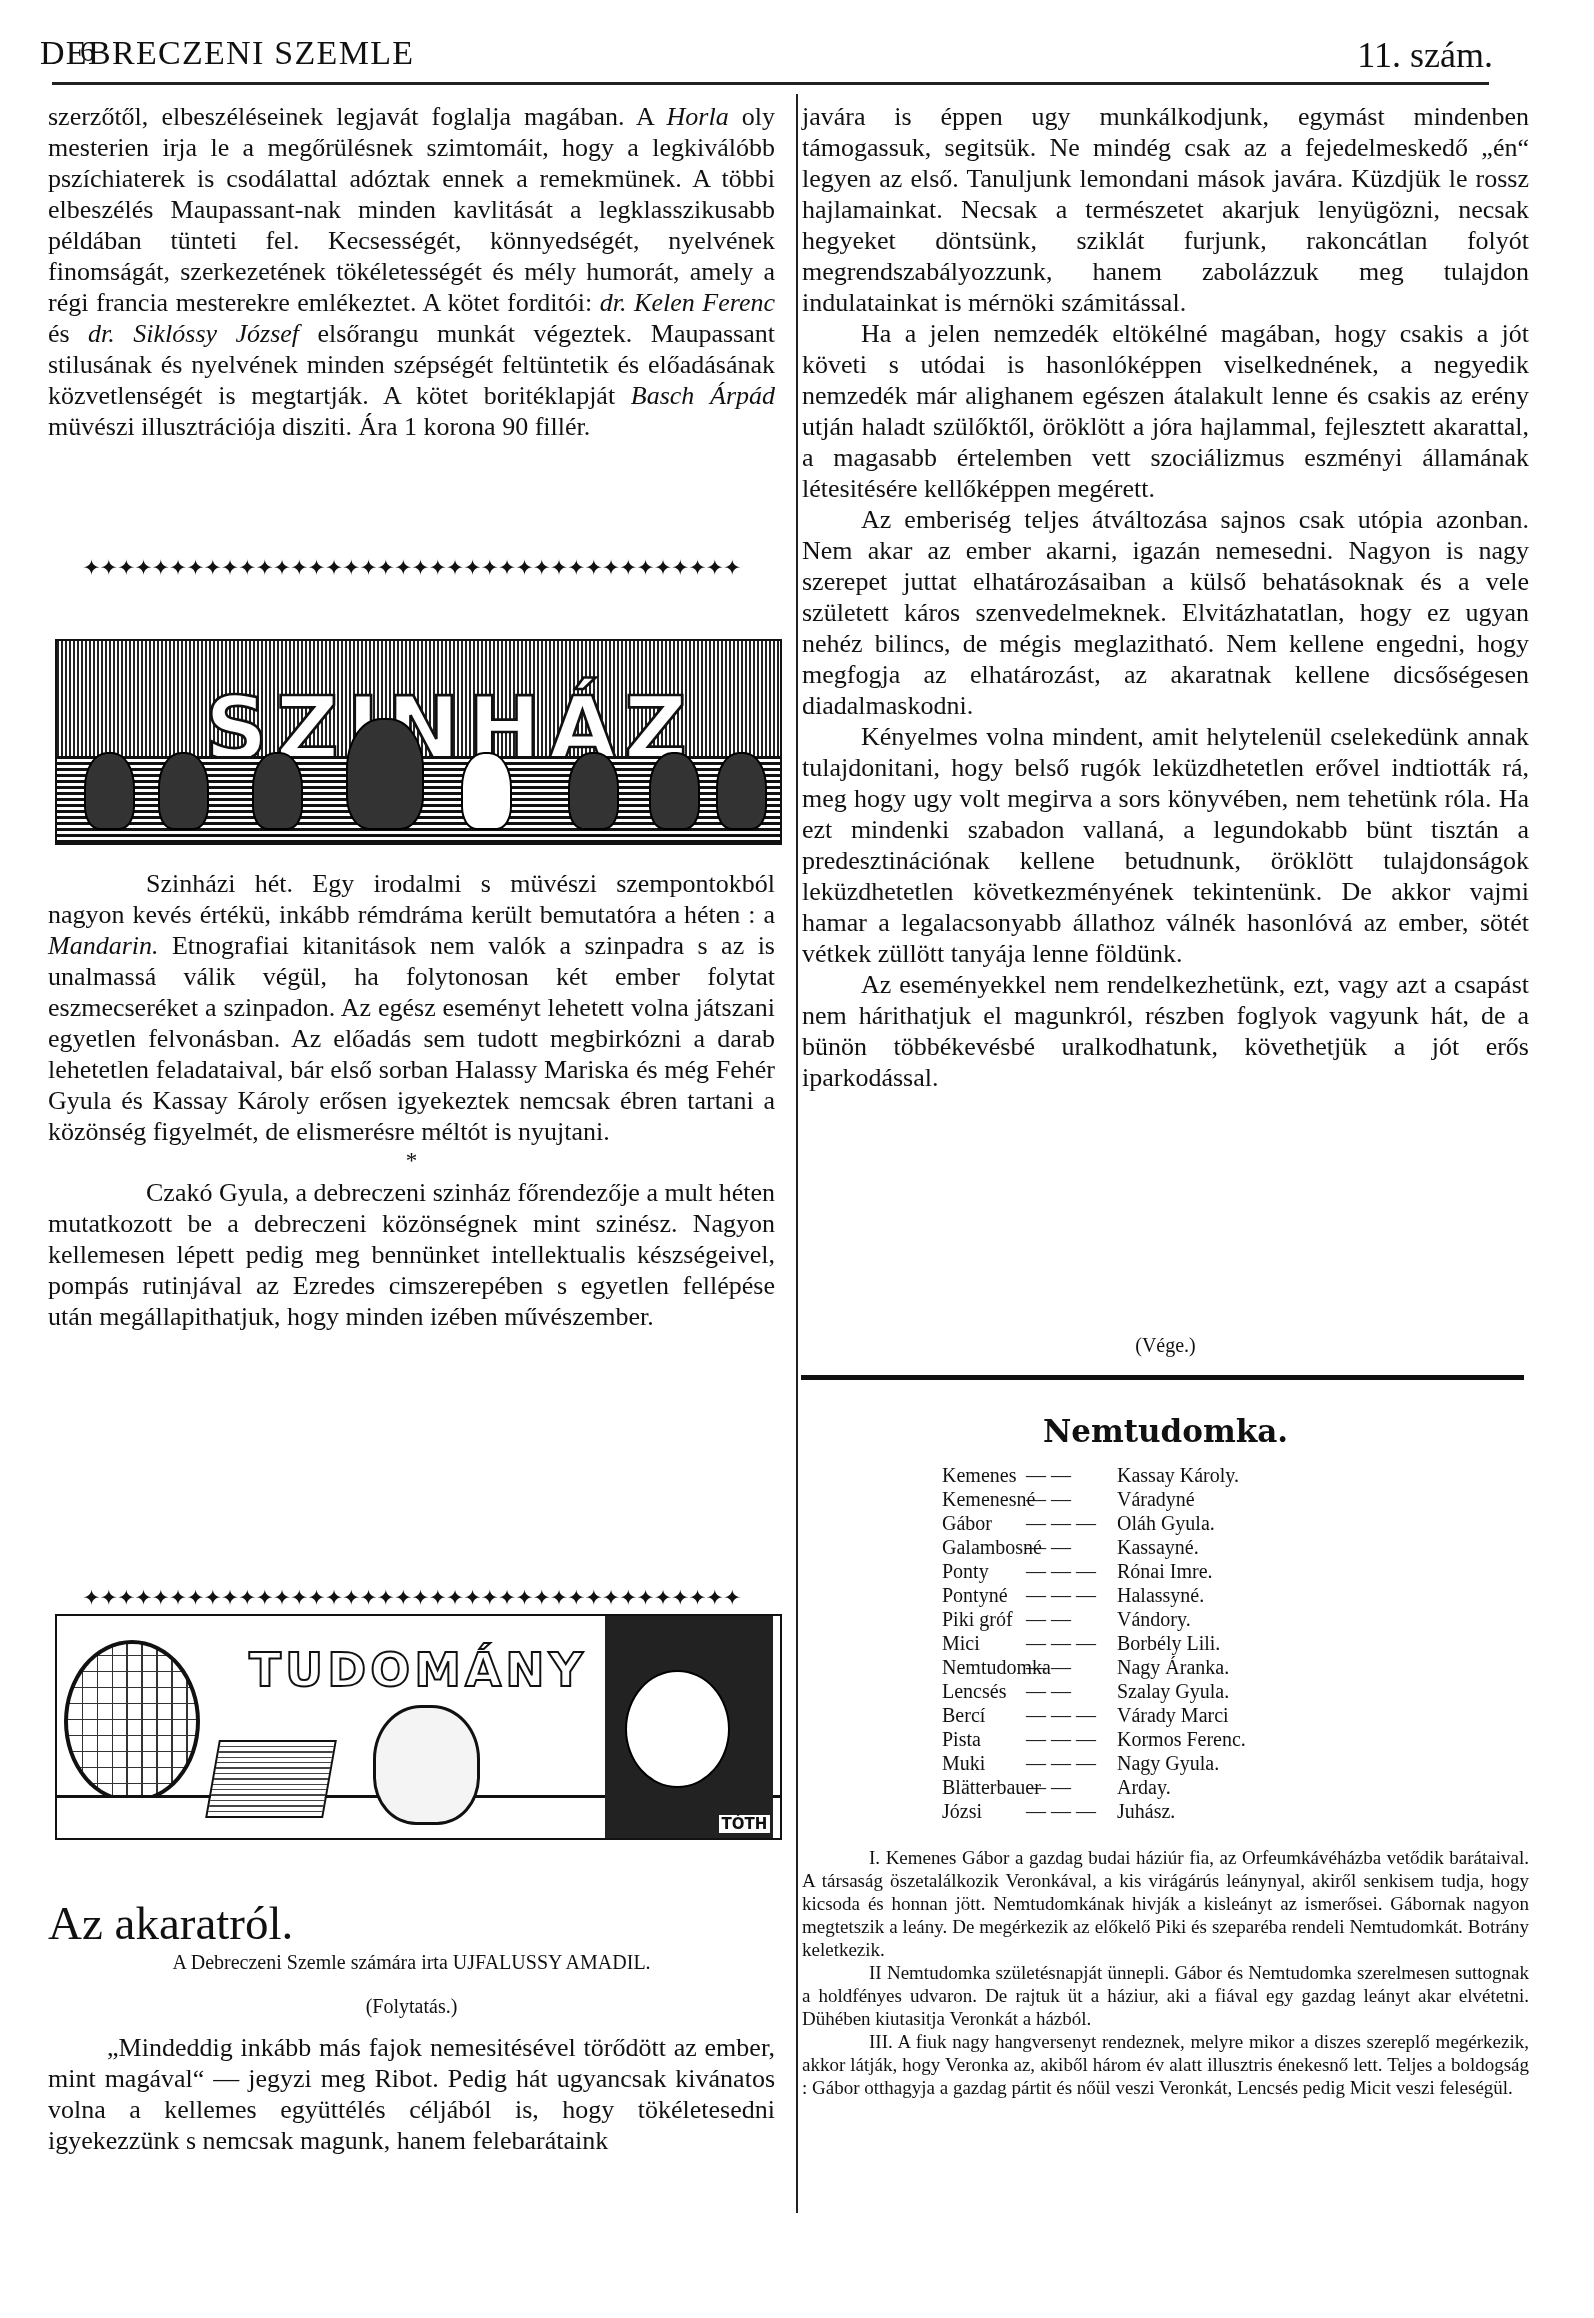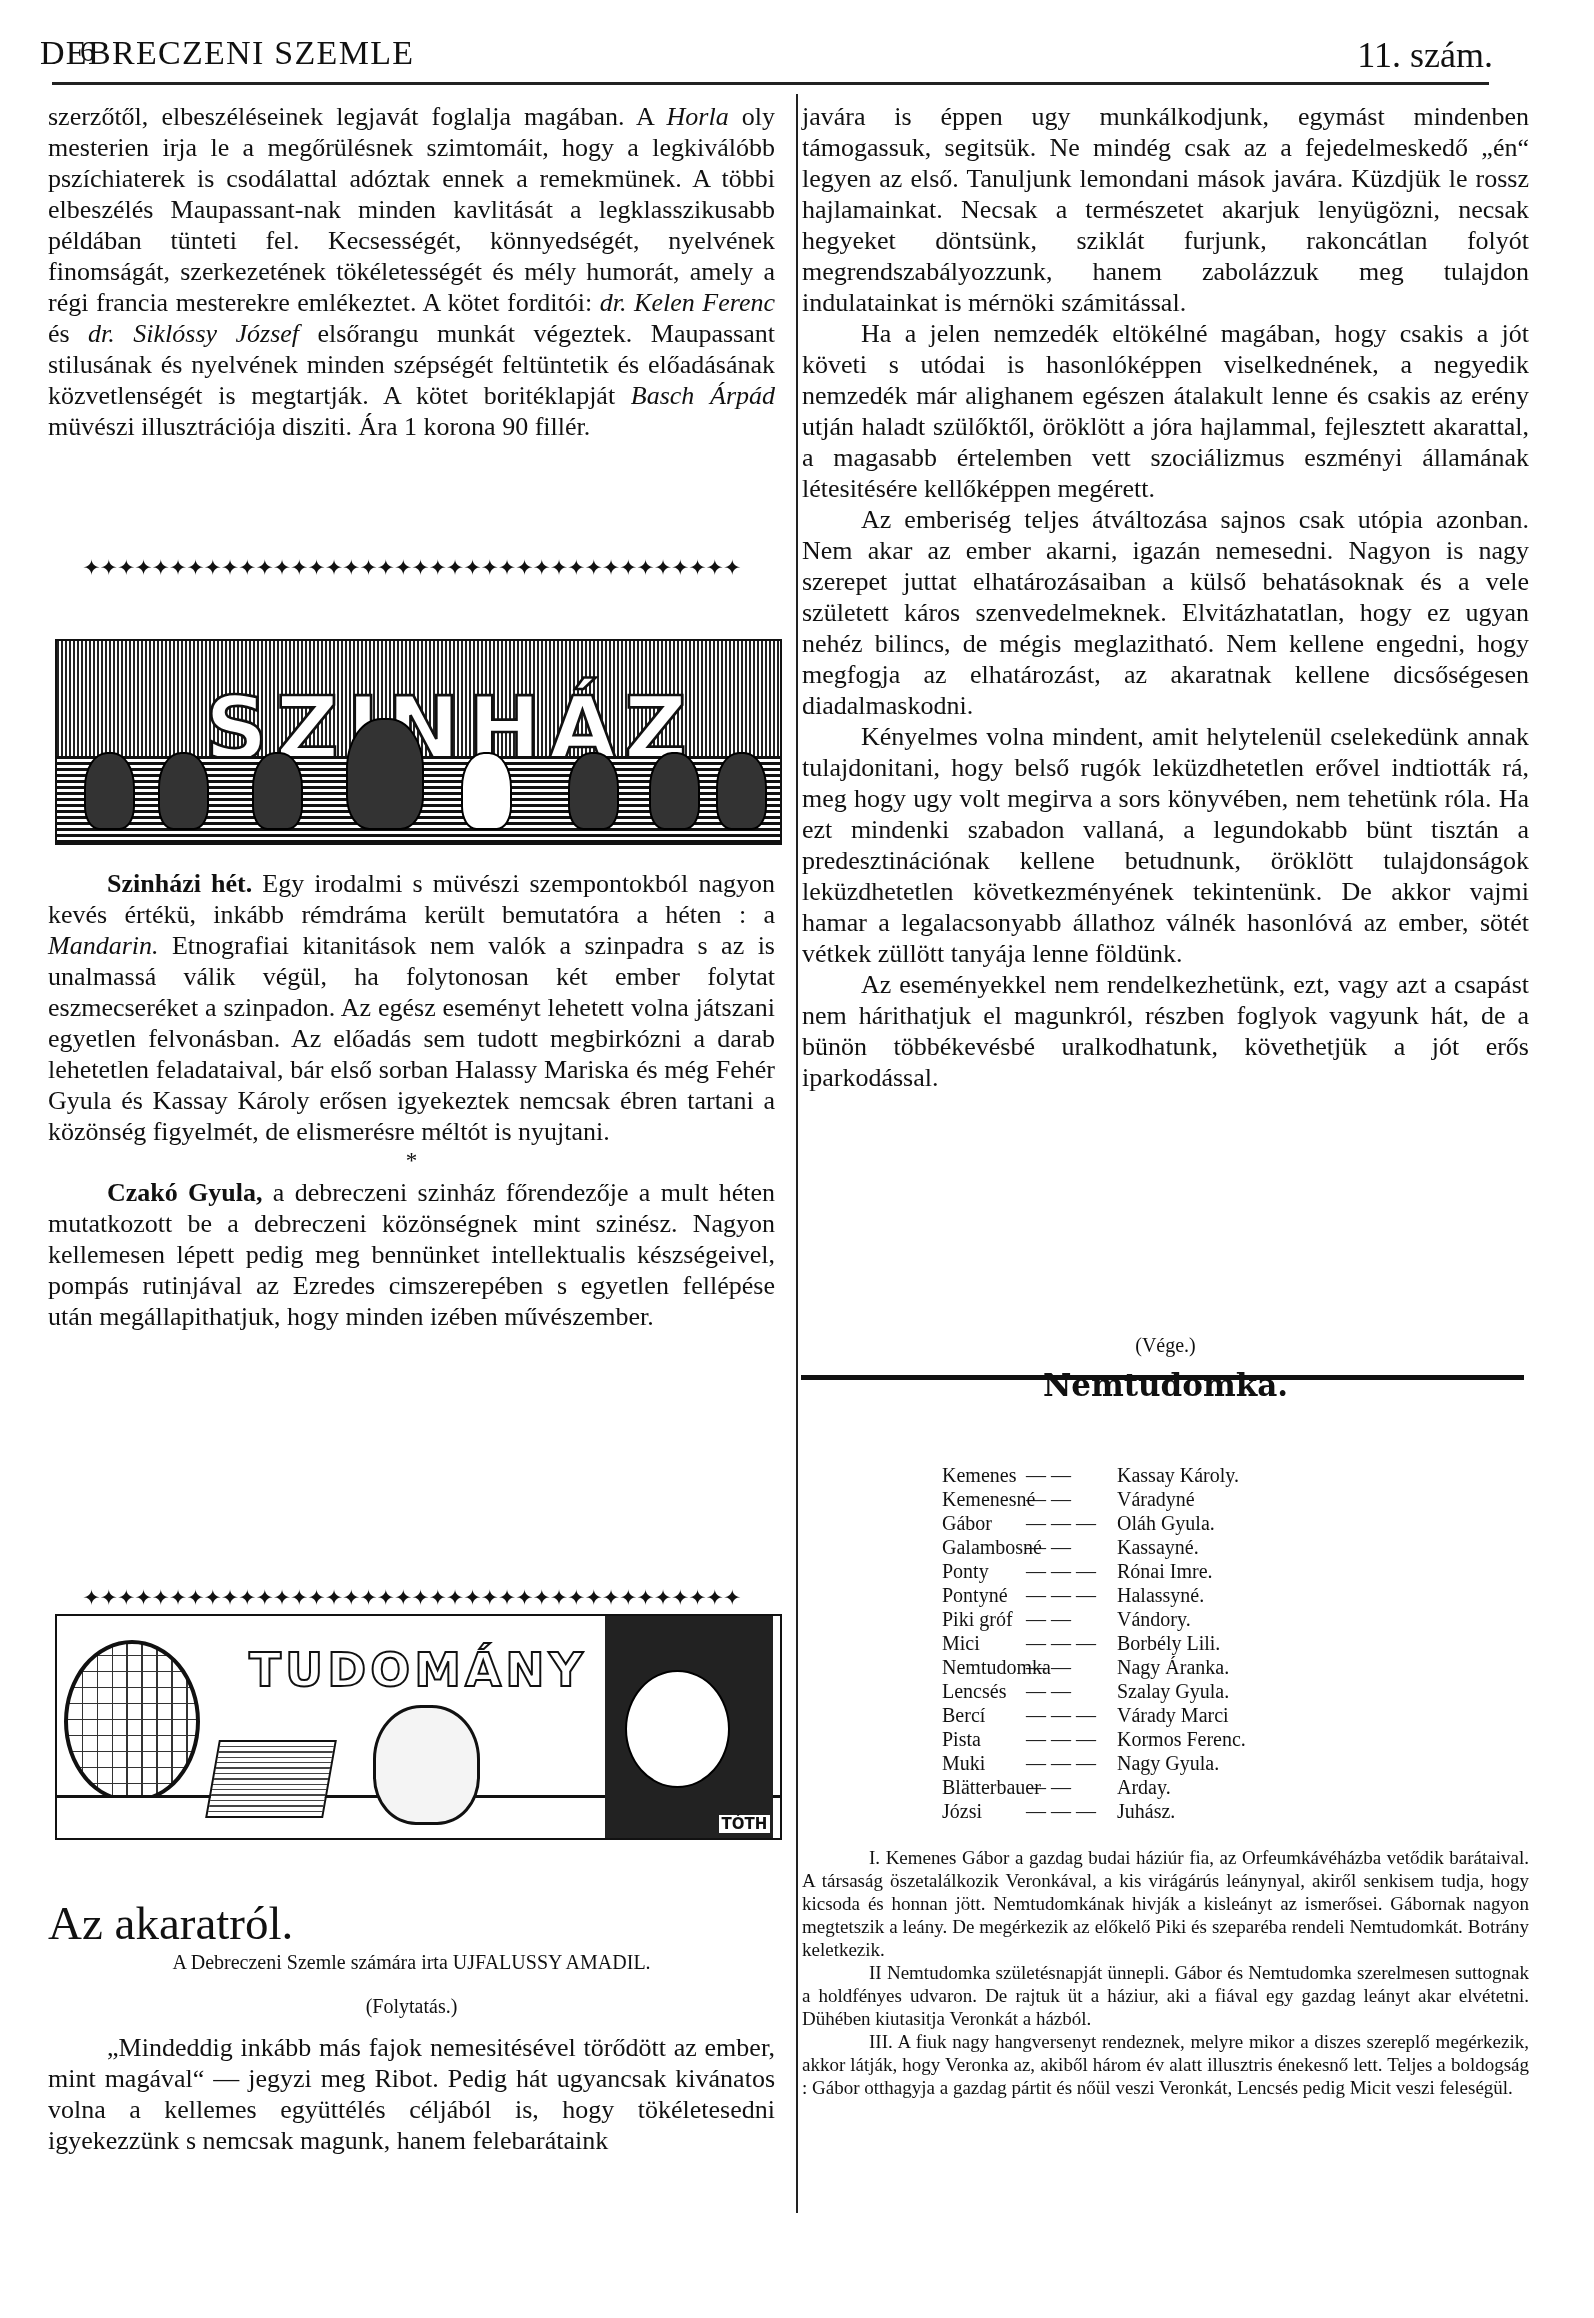--- a/index.html
+++ b/index.html
@@ -9,21 +9,21 @@
   .masthead { position: absolute; left: 0; right: 0; top: 0; text-align: left; font-size: 34px; letter-spacing: 1.3px; }
   .issue { position: absolute; right: 0; top: 0; font-size: 36px; }
   .header-rule { position: absolute; left: 52px; top: 82px; width: 1437px; height: 2.7px; background: #222; }
   .col-rule { position: absolute; left: 796px; top: 94px; width: 2px; height: 2119px; background: #222; }
 
   .col { position: absolute; font-size: 26px; line-height: 31px; text-align: justify; }
   .col-left { left: 48px; width: 727px; }
   .col-right { left: 802px; width: 727px; }
   p { margin: 0; }
   .indent { text-indent: 59px; }
-  .b { font-weight: bold; }
+  .b { font-weight: normal; margin-left: 39px; }
   .i { font-style: italic; }
 
   .ornament { position: absolute; left: 48px; width: 727px; height: 27px; font-size: 21.5px; letter-spacing: -0.7px; white-space: nowrap; overflow: hidden; text-align: center; }
 
   .banner { position: absolute; left: 55px; width: 723px; border: 2.7px solid #111; overflow: hidden; }
   .banner-szinhaz { top: 639px; height: 202px;
     background: repeating-linear-gradient(90deg, #222 0 2px, #fff 2px 4px); }
   .banner-szinhaz .title { position: absolute; left: 148px; top: 37px; font-family: "DejaVu Sans", sans-serif; font-size: 87px; letter-spacing: 8px; color: #fff; -webkit-text-stroke: 2.7px #111; font-weight: bold; }
   .banner-szinhaz .crowd { position: absolute; left: 0; right: 0; bottom: 0; height: 87px;
     background: repeating-linear-gradient(0deg, #111 0 2.7px, #fff 2.7px 6px); }
@@ -40,21 +40,21 @@
   .prof { position: absolute; right: 6.7px; top: 0; width: 168px; height: 222px; background: #222; }
   .prof .face { position: absolute; left: 20px; top: 54px; width: 101px; height: 114px; border-radius: 50%; background: #fff; border: 2.7px solid #000; }
   .signature { position: absolute; right: 10px; bottom: 5.4px; font-family: "DejaVu Sans", sans-serif; font-size: 15px; font-weight: bold; background: #fff; padding: 0 2.7px; }
 
   .art-title { position: absolute; left: 48px; width: 727px; font-size: 47px; top: 1896px; }
   .art-byline { position: absolute; left: 48px; width: 727px; text-align: center; font-size: 20px; top: 1951px; }
   .art-cont { position: absolute; left: 48px; width: 727px; text-align: center; font-size: 20px; top: 1995px; }
 
   .vege { position: absolute; left: 802px; width: 727px; text-align: center; font-size: 20px; top: 1334px; }
   .thick-rule { position: absolute; left: 801px; width: 723px; top: 1375px; height: 4.7px; background: #111; }
-  .nemtudomka-title { position: absolute; left: 802px; width: 727px; text-align: center; top: 1367px; font-family: "DejaVu Serif", serif; font-weight: bold; font-size: 31px; }
+  .nemtudomka-title { position: absolute; left: 802px; width: 727px; text-align: center; top: 1413px; font-family: "DejaVu Serif", serif; font-weight: bold; font-size: 31px; }
 
   .cast { position: absolute; left: 942px; top: 1463px; font-size: 20px; line-height: 24px; }
   .cast-row { display: flex; height: 24px; }
   .cast-role { width: 84px; white-space: nowrap; }
   .cast-dash { width: 91px; white-space: nowrap; padding-left: 0; }
   .cast-actor { white-space: nowrap; }
 
   .synopsis { position: absolute; left: 802px; width: 727px; top: 1846px; font-size: 19px; line-height: 23px; text-align: justify; }
   .synopsis .indent { text-indent: 67px; }
 </style>

